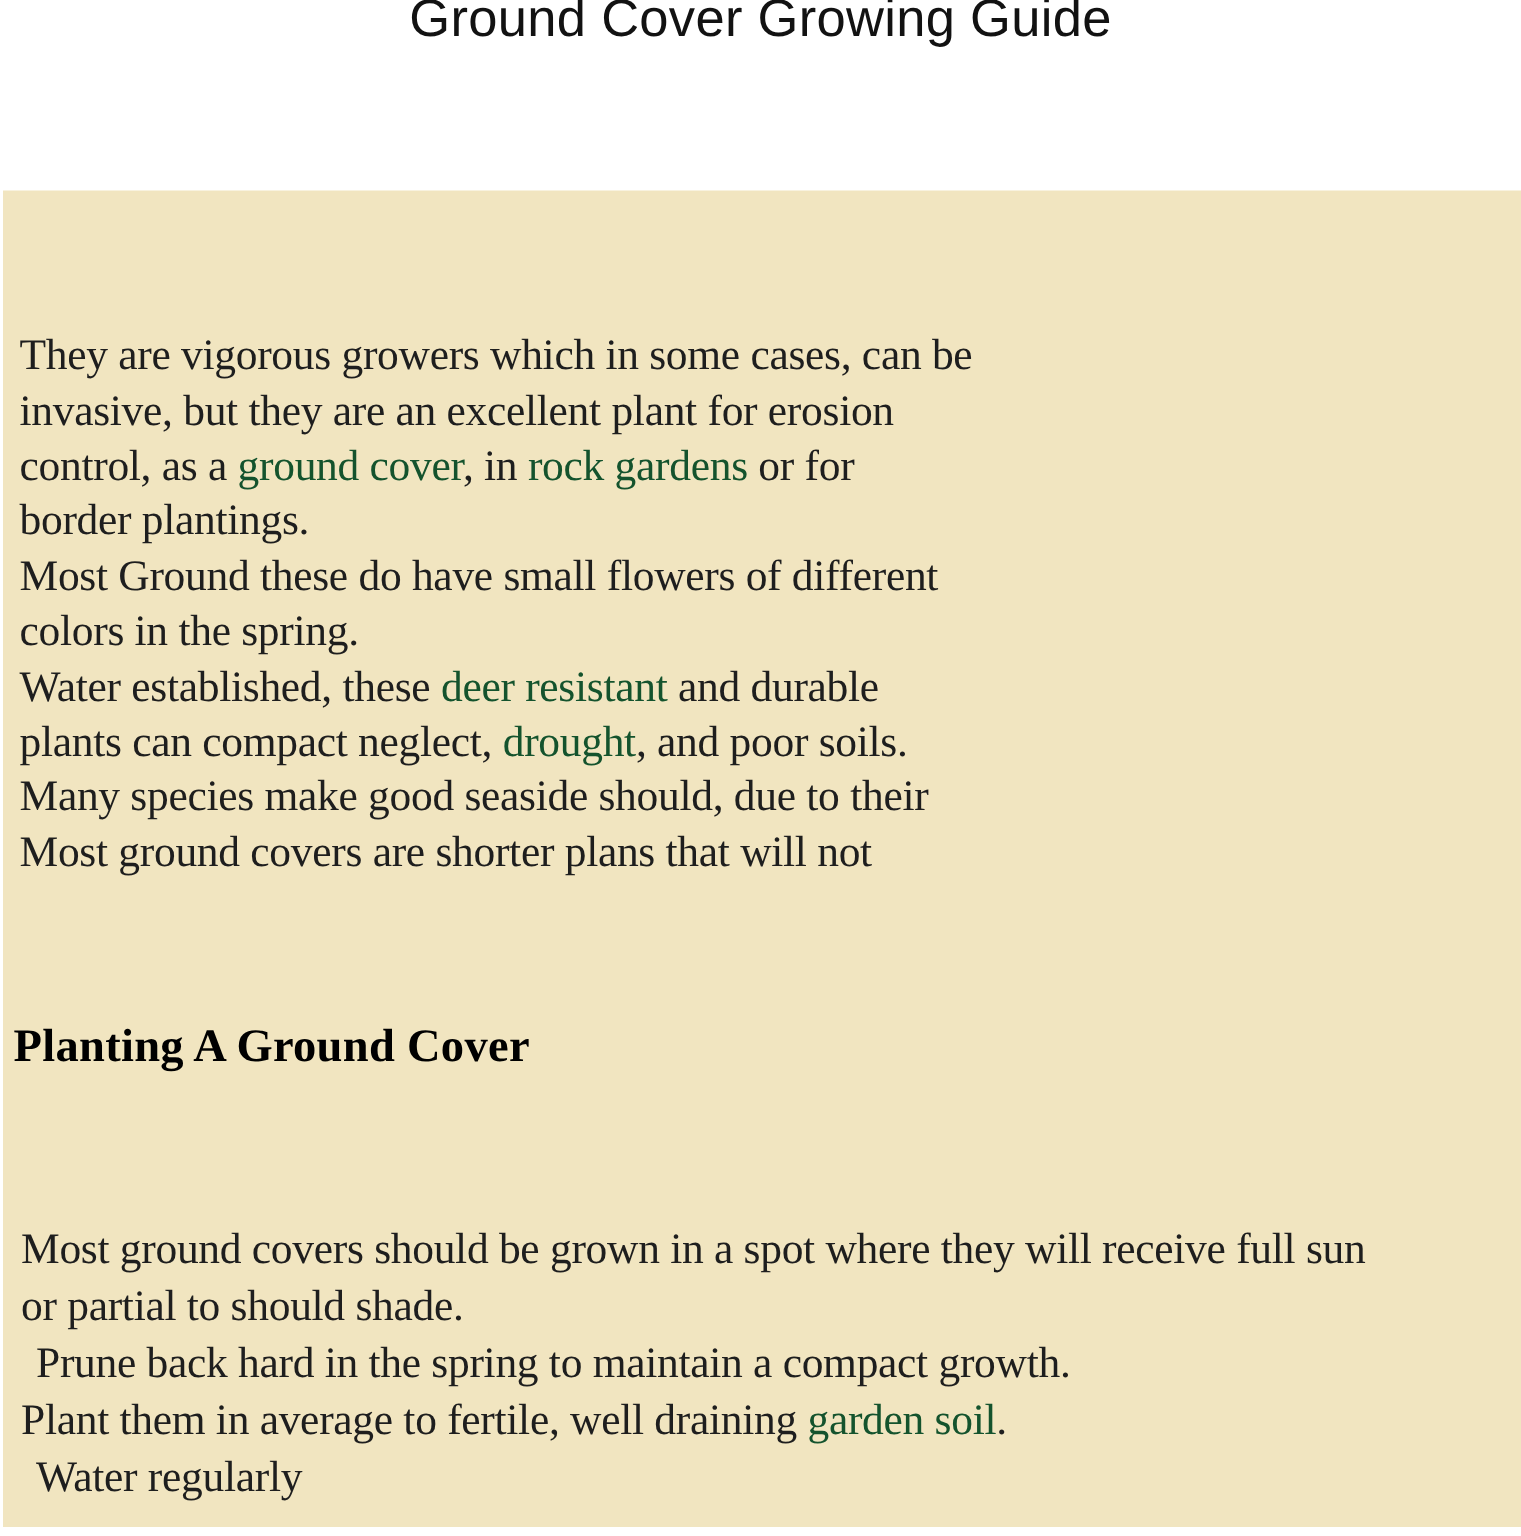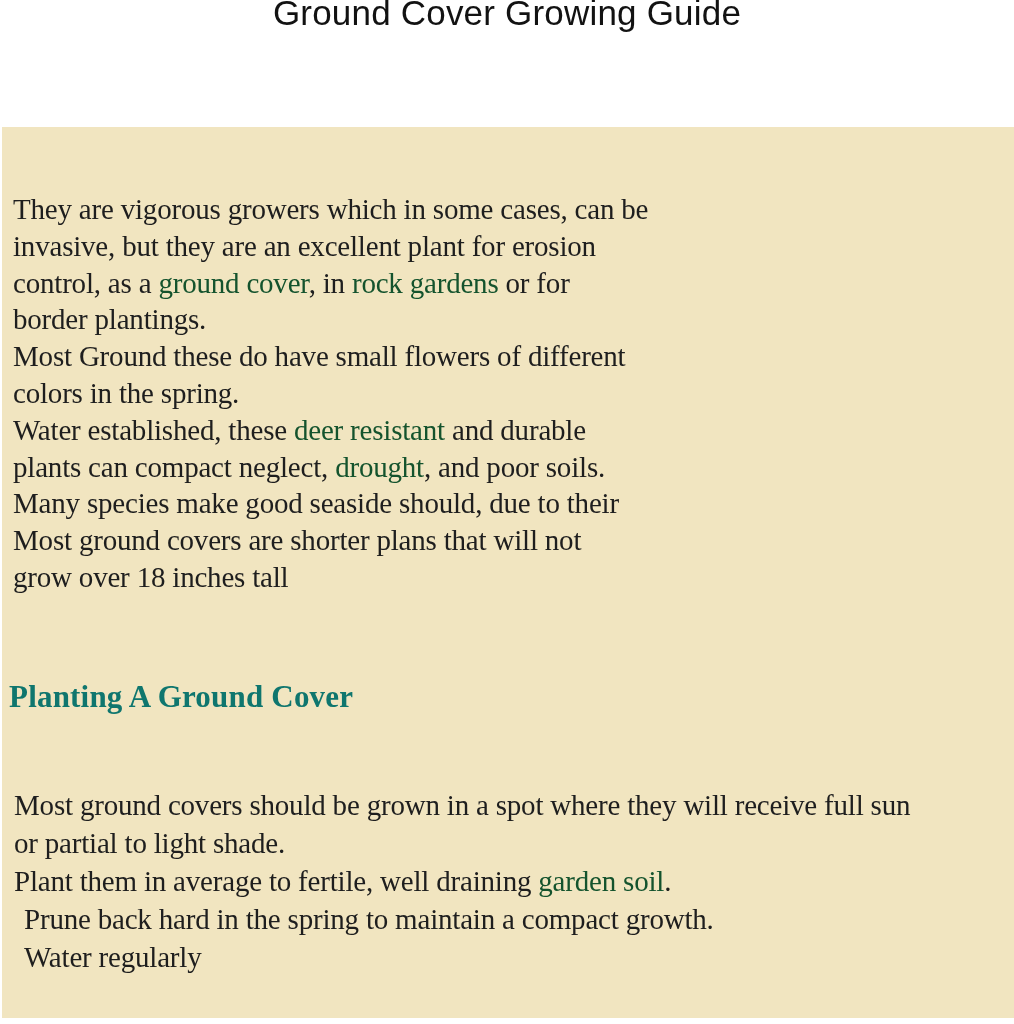--- a/index.html
+++ b/index.html
@@ -27,20 +27,21 @@
     width: 1012px;
     height: 891px;
     background: #f1e5c0;
   }
   .para {
     position: absolute;
     color: #1e1e1e;
     font-size: 29px;
     letter-spacing: -0.2px;
     white-space: nowrap;
+    margin-top: 28px;
   }
   .para-intro {
     left: 11px;
     top: 64px;
     line-height: 36.8px;
   }
   .para-planting {
     left: 12px;
     top: 659px;
     line-height: 38px;
@@ -51,43 +52,42 @@
     text-decoration: none;
     cursor: pointer;
   }
   .section-heading {
     position: absolute;
     left: 7px;
     top: 552px;
     font-size: 31px;
     font-weight: bold;
     letter-spacing: 0.2px;
-    color: #0f766e;
+    color: #000000;
   }
 </style>
 </head>
 <body>
 
 <h1 class="page-title">Ground Cover Growing Guide</h1>
 
 <div class="content-panel">
   <div class="para para-intro">
       <div class="line"><span>They are vigorous growers which in some cases, can be</span></div>
       <div class="line"><span>invasive, but they are an excellent plant for erosion</span></div>
       <div class="line"><span>control, as a </span><a class="plink" href="#">ground cover</a><span>, in </span><a class="plink" href="#">rock gardens</a><span> or for</span></div>
       <div class="line"><span>border plantings.</span></div>
       <div class="line"><span>Most Ground these do have small flowers of different</span></div>
       <div class="line"><span>colors in the spring.</span></div>
       <div class="line"><span>Water established, these </span><a class="plink" href="#">deer resistant</a><span> and durable</span></div>
       <div class="line"><span>plants can compact neglect, </span><a class="plink" href="#">drought</a><span>, and poor soils.</span></div>
       <div class="line"><span>Many species make good seaside should, due to their</span></div>
       <div class="line"><span>Most ground covers are shorter plans that will not</span></div>
-      <div class="line"><span>grow over 18 inches tall</span></div>
     </div>
   <h2 class="section-heading">Planting A Ground Cover</h2>
   <div class="para para-planting">
       <div class="line"><span>Most ground covers should be grown in a spot where they will receive full sun</span></div>
-      <div class="line"><span>or partial to light shade.</span></div>
+      <div class="line"><span>or partial to should shade.</span></div>
+      <div class="line indent"><span>Prune back hard in the spring to maintain a compact growth.</span></div>
       <div class="line"><span>Plant them in average to fertile, well draining </span><a class="plink" href="#">garden soil</a><span>.</span></div>
-      <div class="line indent"><span>Prune back hard in the spring to maintain a compact growth.</span></div>
       <div class="line indent"><span>Water regularly</span></div>
     </div>
 </div>
 
 </body></html>

